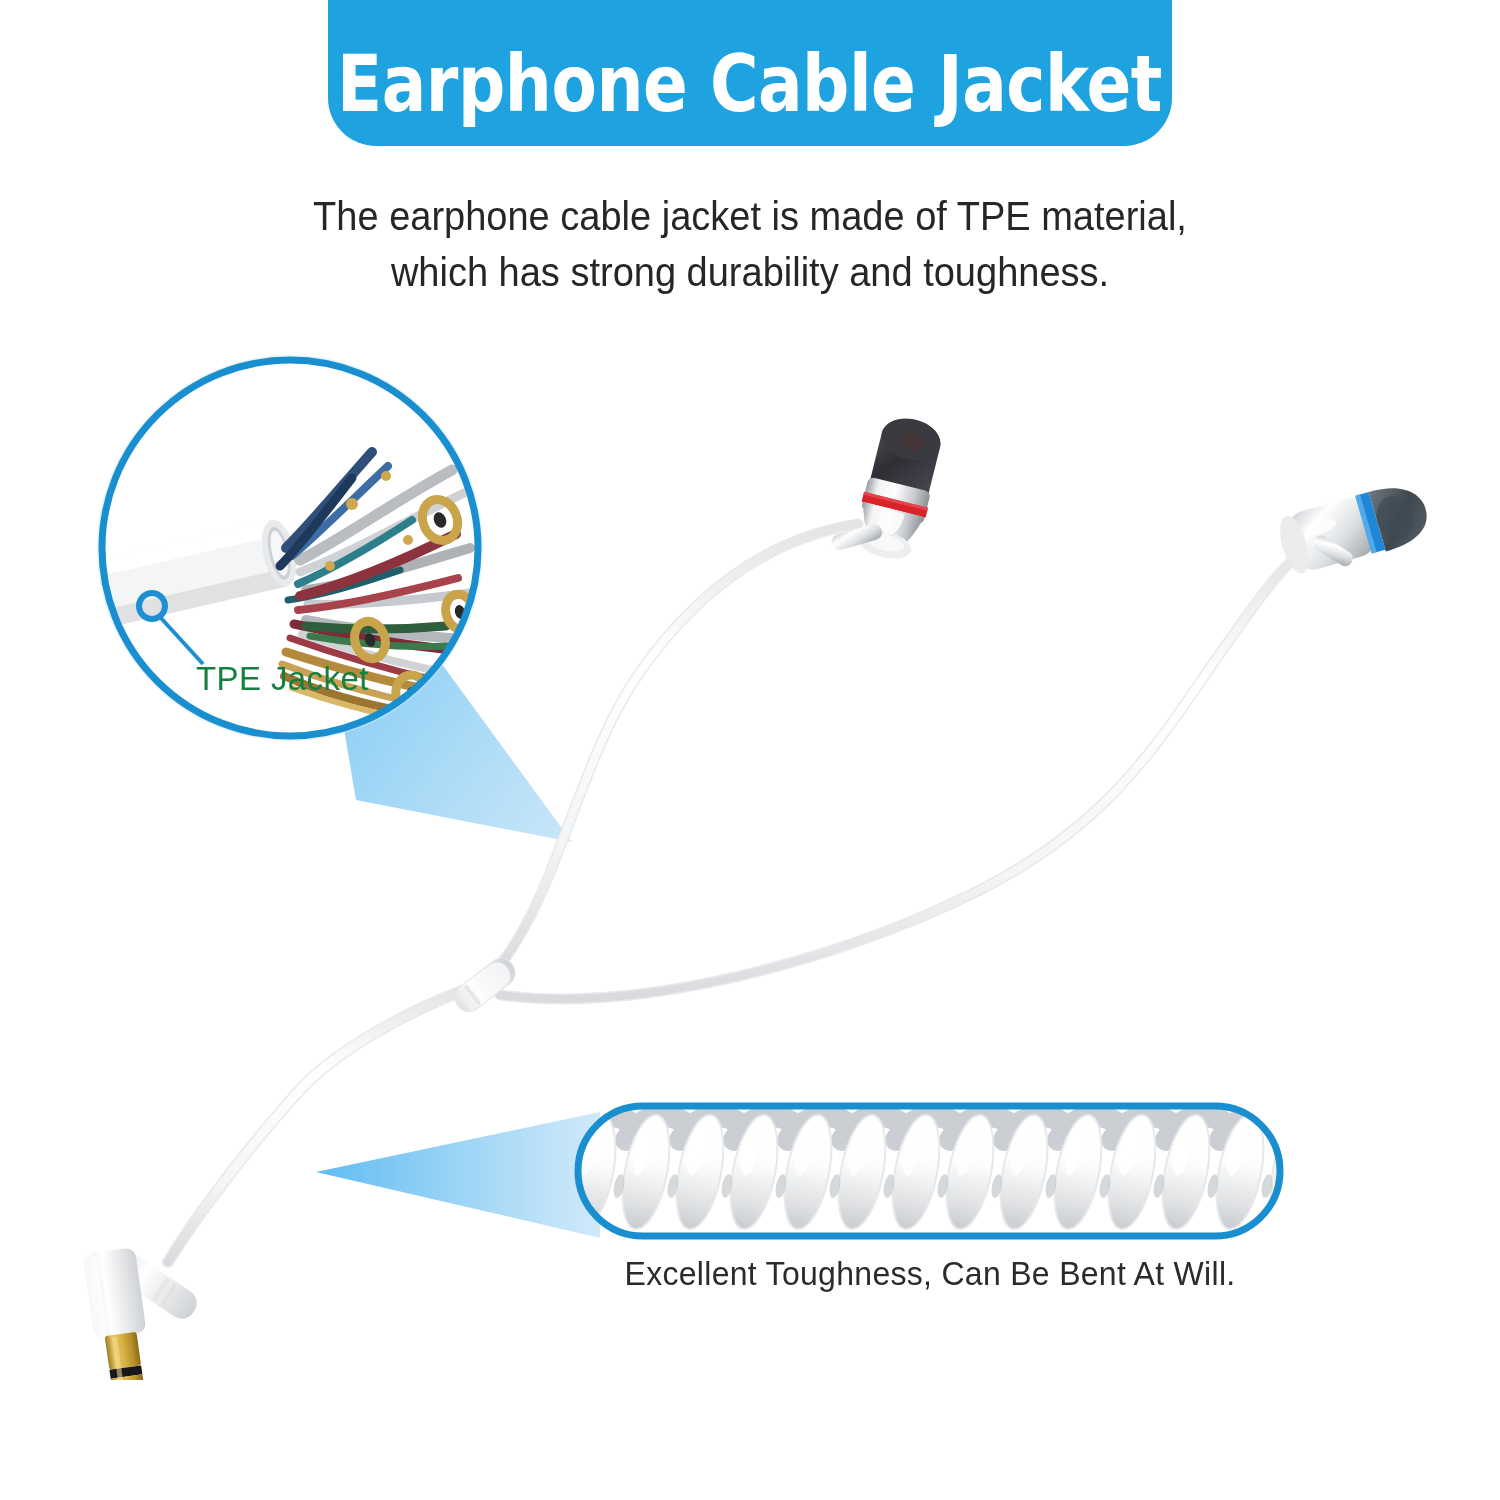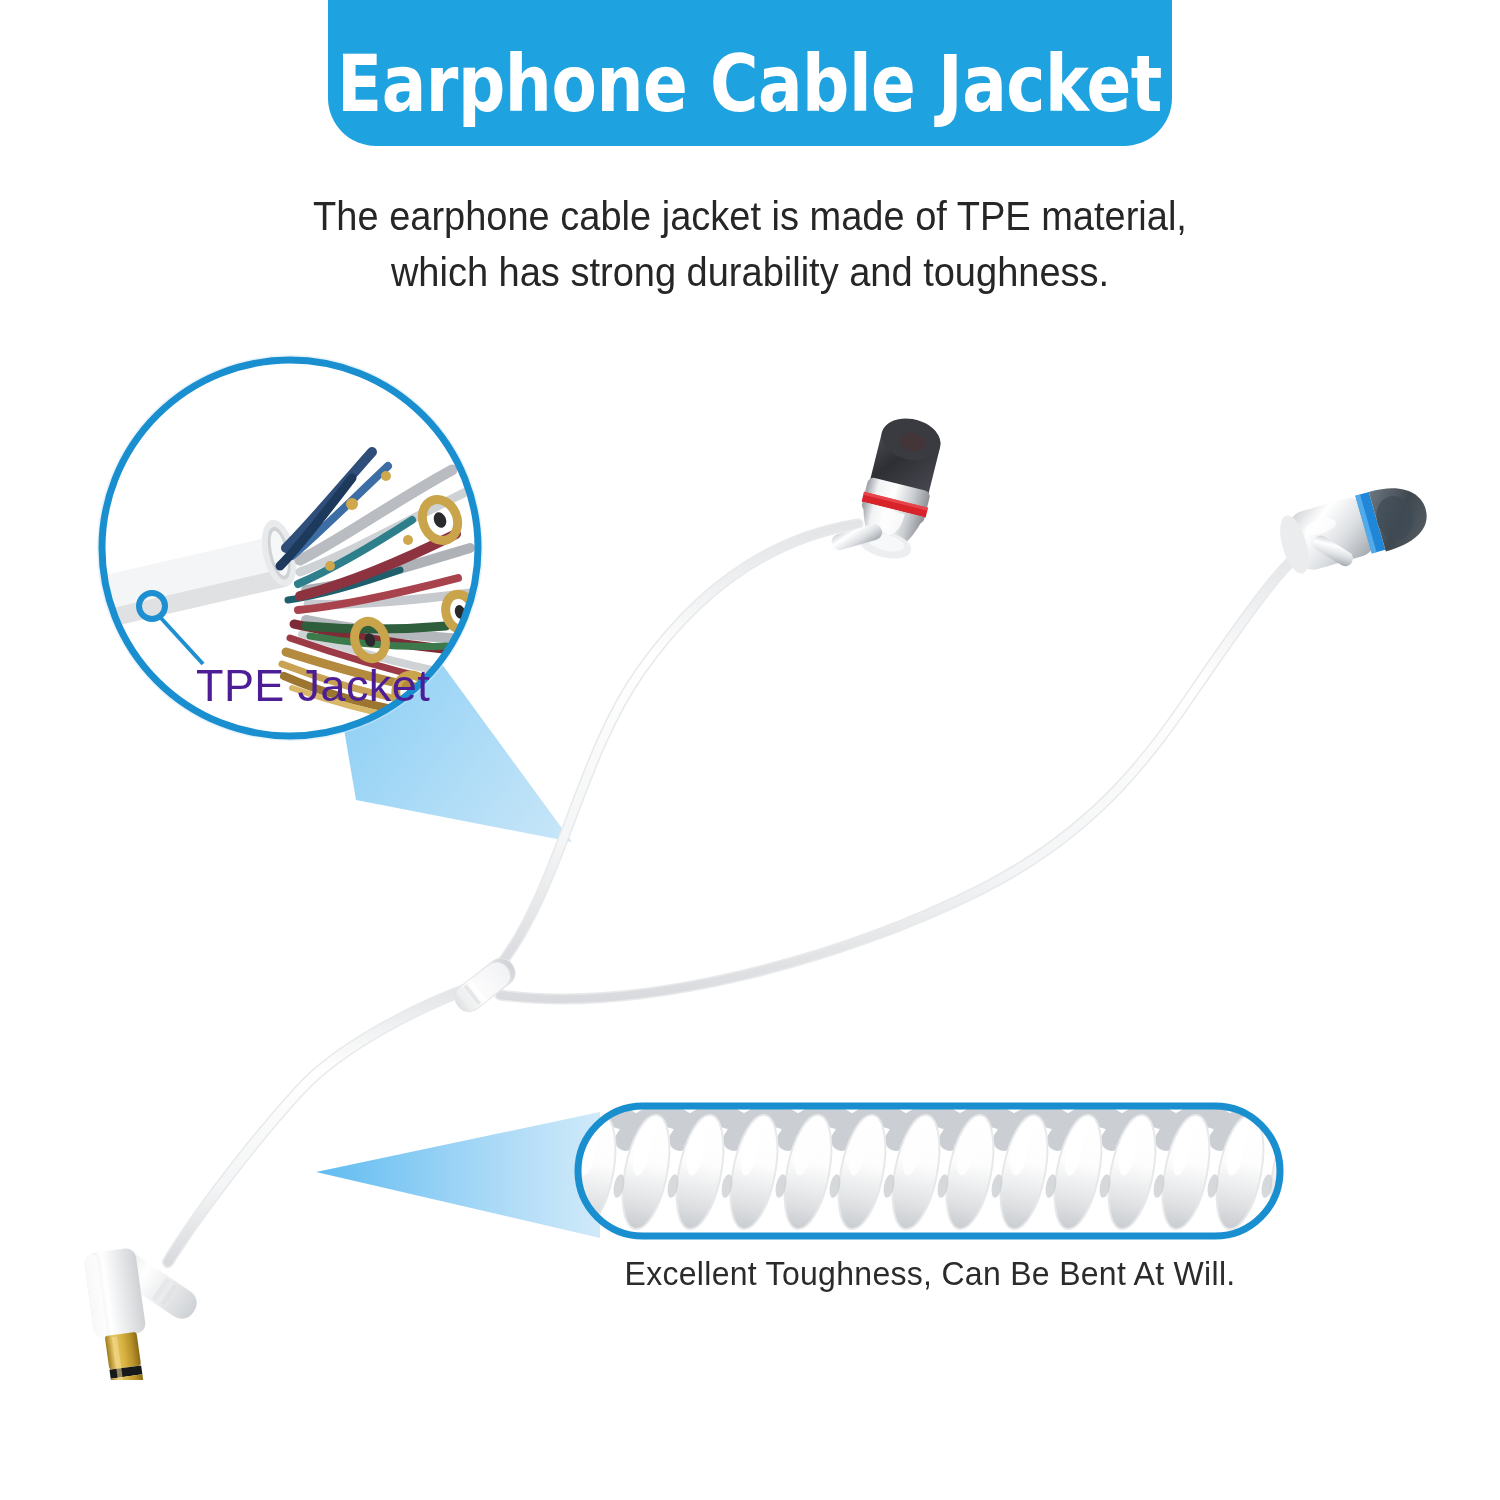--- a/index.html
+++ b/index.html
@@ -72,22 +72,22 @@
     font-size: 33px;
     letter-spacing: 0.3px;
     transform: scaleX(0.97);
     white-space: nowrap;
   }
 
   #tpe-label {
     position: absolute;
     left: 196px;
     top: 660px;
-    color: #4c1d95;
-    font-size: 45px;
+    color: #15803d;
+    font-size: 33px;
     letter-spacing: 0.4px;
     white-space: nowrap;
   }
 
   
   #art {
     position: absolute;
     left: 0;
     top: 0;
     width: 1500px;

